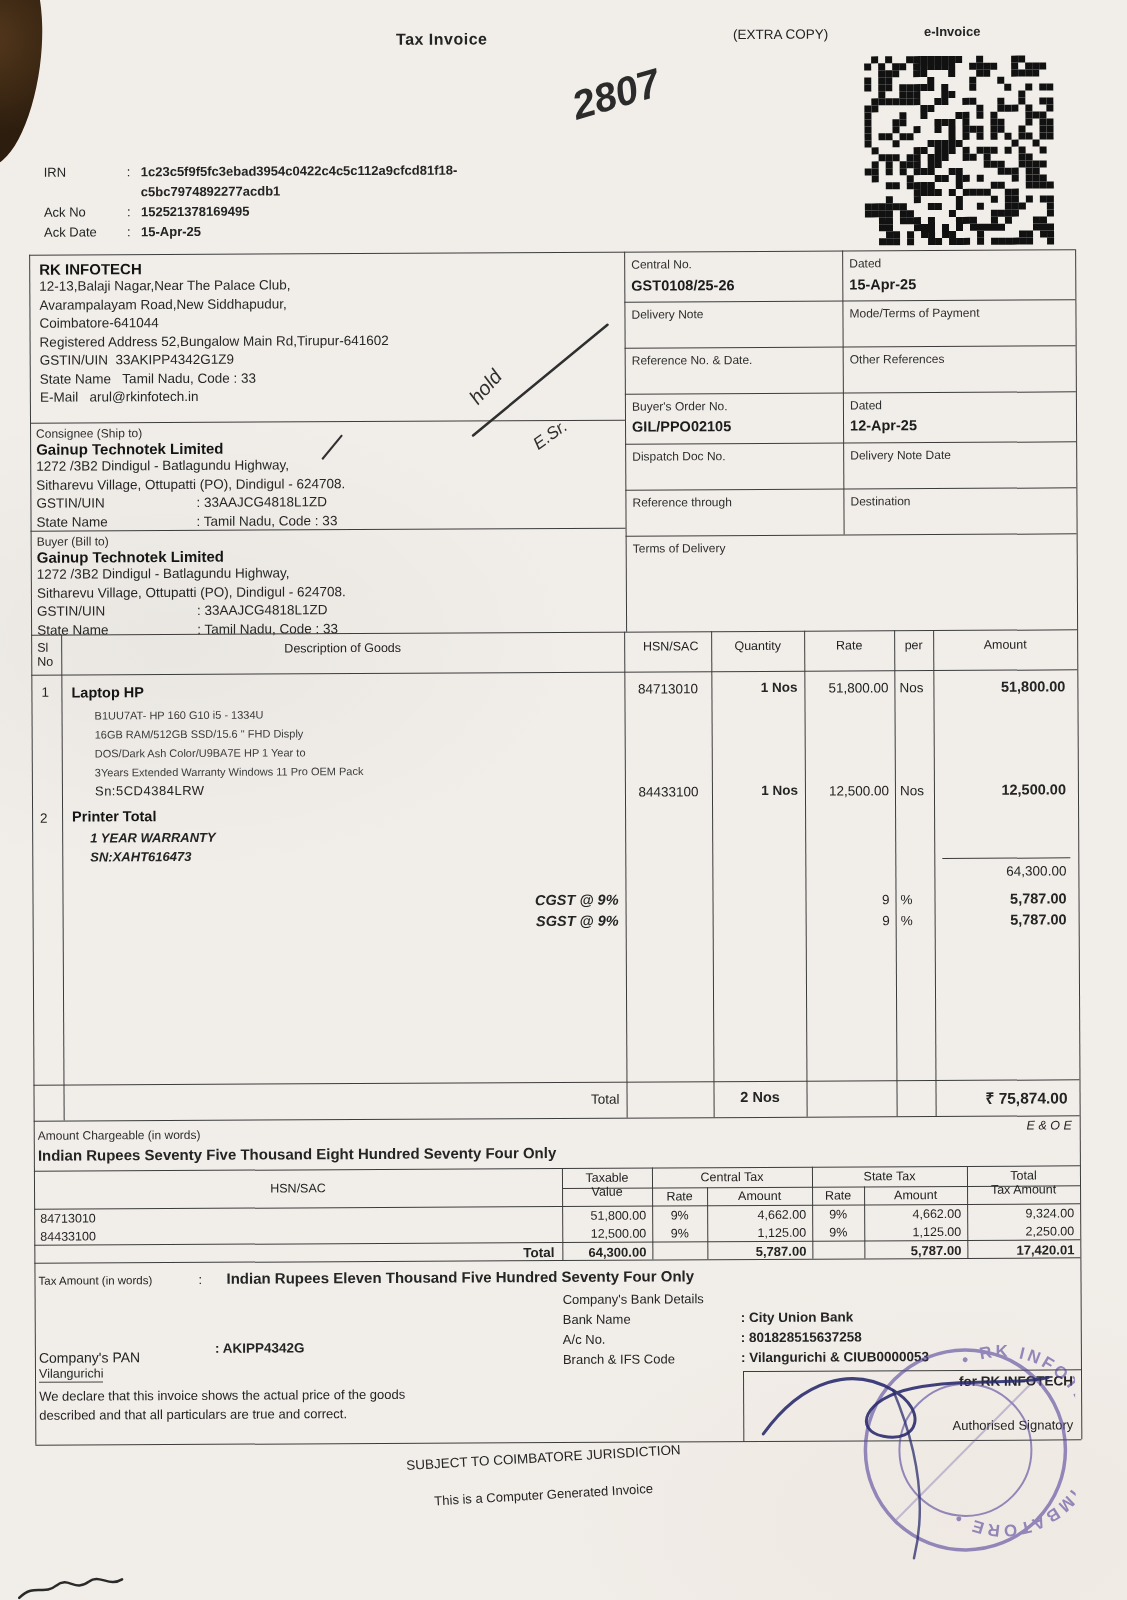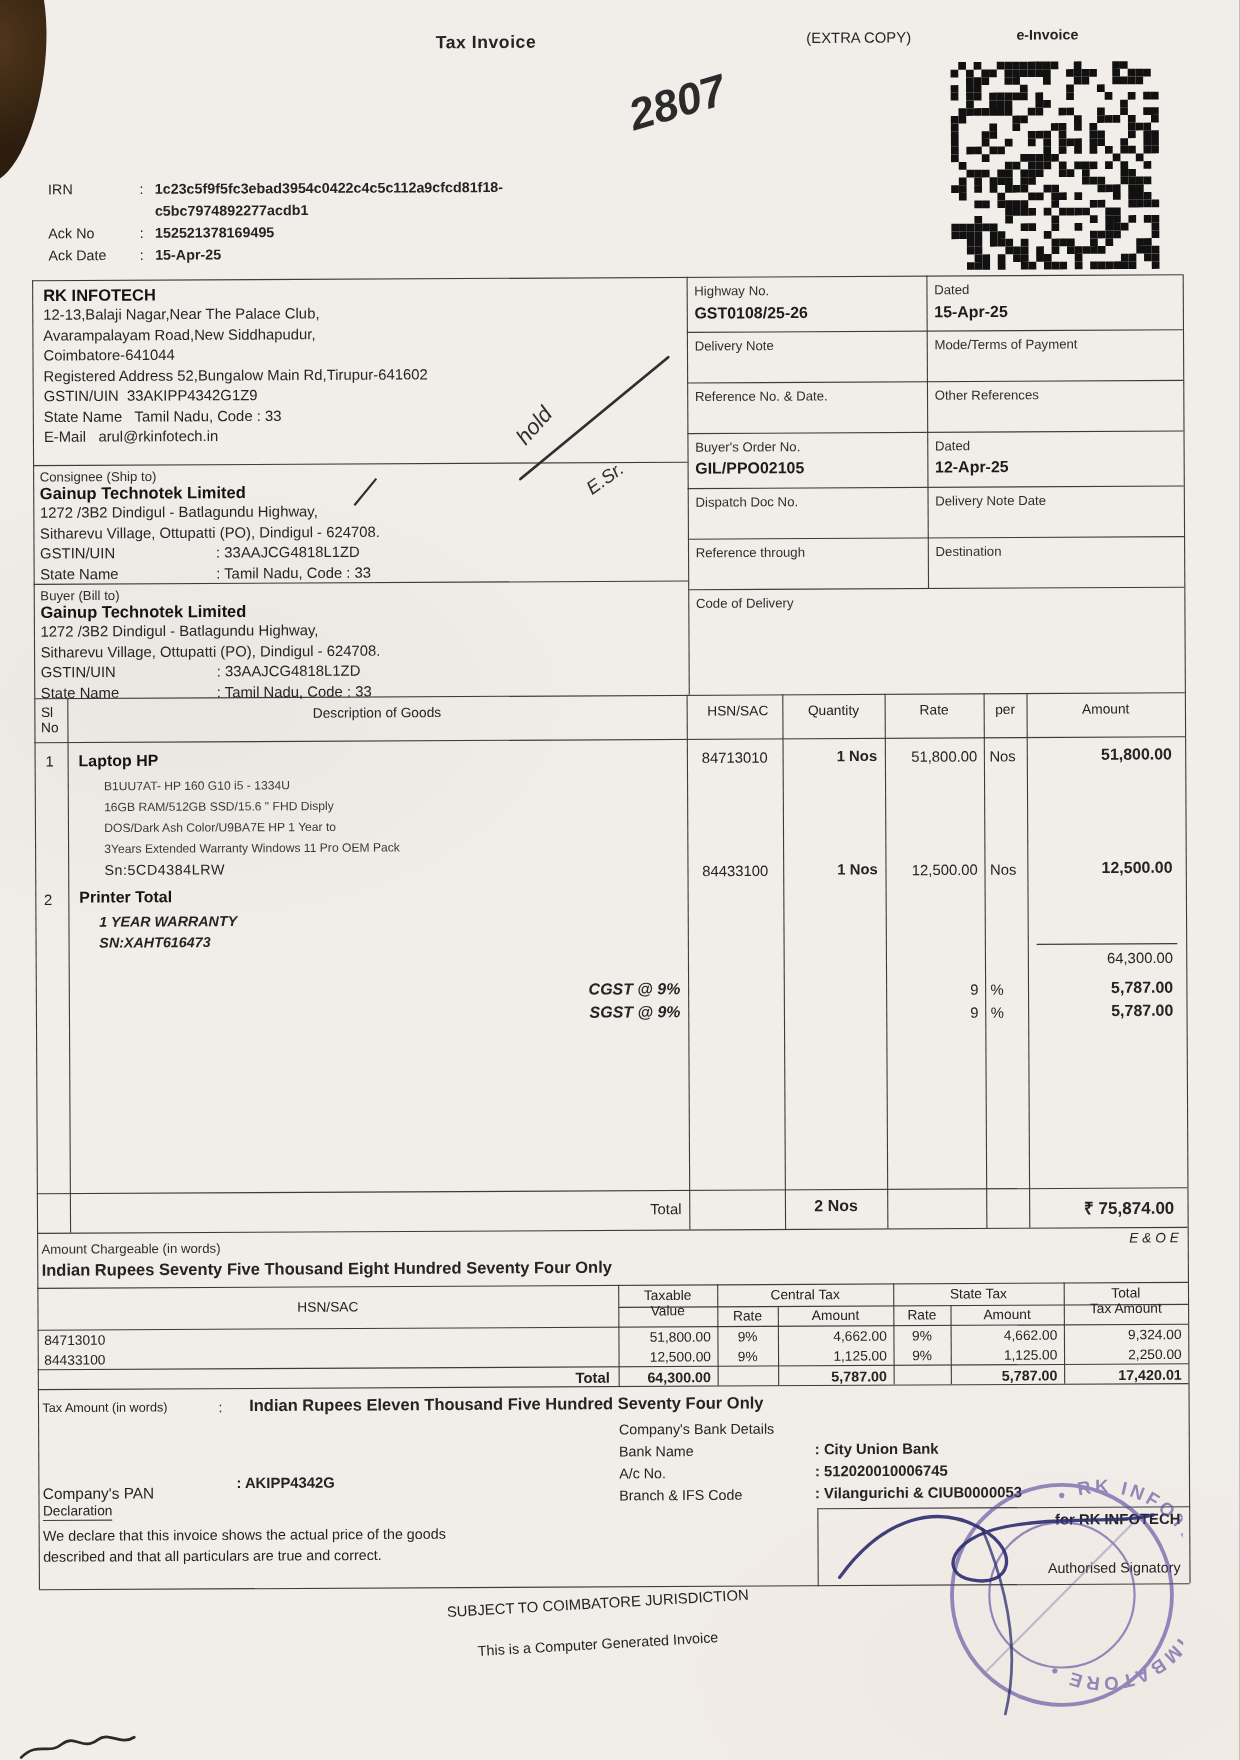--- a/index.html
+++ b/index.html
@@ -821,21 +821,21 @@
   </div>
 
   <div class="hline" style="left:627px;top:302px;width:451px;"></div>
   <div class="hline" style="left:627px;top:348px;width:451px;"></div>
   <div class="hline" style="left:627px;top:394px;width:451px;"></div>
   <div class="hline" style="left:627px;top:444px;width:451px;"></div>
   <div class="hline" style="left:627px;top:490px;width:451px;"></div>
   <div class="hline" style="left:627px;top:536px;width:451px;"></div>
   <div class="vline" style="left:845px;top:252px;height:284px;"></div>
 
-  <div class="abs lbl" style="left:634px;top:258px;">Highway No.</div>
+  <div class="abs lbl" style="left:634px;top:258px;">Central No.</div>
   <div class="abs val" style="left:634px;top:278px;">GST0108/25-26</div>
   <div class="abs lbl" style="left:852px;top:258px;">Dated</div>
   <div class="abs val" style="left:852px;top:278px;">15-Apr-25</div>
 
   <div class="abs lbl" style="left:634px;top:308px;">Delivery Note</div>
   <div class="abs lbl" style="left:852px;top:308px;">Mode/Terms of Payment</div>
 
   <div class="abs lbl" style="left:634px;top:354px;">Reference No. &amp; Date.</div>
   <div class="abs lbl" style="left:852px;top:354px;">Other References</div>
 
@@ -843,21 +843,21 @@
   <div class="abs val" style="left:634px;top:419px;">GIL/PPO02105</div>
   <div class="abs lbl" style="left:852px;top:400px;">Dated</div>
   <div class="abs val" style="left:852px;top:419px;">12-Apr-25</div>
 
   <div class="abs lbl" style="left:634px;top:450px;">Dispatch Doc No.</div>
   <div class="abs lbl" style="left:852px;top:450px;">Delivery Note Date</div>
 
   <div class="abs lbl" style="left:634px;top:496px;">Reference through</div>
   <div class="abs lbl" style="left:852px;top:496px;">Destination</div>
 
-  <div class="abs lbl" style="left:634px;top:542px;">Code of Delivery</div>
+  <div class="abs lbl" style="left:634px;top:542px;">Terms of Delivery</div>
 
   <div class="abs" style="left:38px;top:424px;width:580px;">
     <div class="lbl">Consignee (Ship to)</div>
     <div class="name">Gainup Technotek Limited</div>
     <div class="addr">1272 /3B2 Dindigul - Batlagundu Highway,</div>
     <div class="addr">Sitharevu Village, Ottupatti (PO), Dindigul - 624708.</div>
     <div class="addr" style="display:flex;">
           <span style="width:160px;">GSTIN/UIN</span>
           <span>: 33AAJCG4818L1ZD</span>
         </div>
@@ -996,27 +996,27 @@
   <div class="abs bold right" style="left:965px;top:1245px;width:107px;font-size:13px;">17,420.01</div>
 
   <div class="abs" style="left:36px;top:1272px;font-size:11.5px;">Tax Amount (in words)</div>
   <div class="abs" style="left:196px;top:1270px;font-size:13px;">:</div>
   <div class="abs bold" style="left:224px;top:1268px;font-size:15px;">Indian Rupees Eleven Thousand Five Hundred Seventy Four Only</div>
 
   <div class="abs" style="left:560px;top:1292px;font-size:13px;">Company's Bank Details</div>
   <div class="abs" style="left:560px;top:1312px;font-size:13px;">Bank Name</div>
   <div class="abs bold" style="left:738px;top:1311px;font-size:13.5px;">: City Union Bank</div>
   <div class="abs" style="left:560px;top:1332px;font-size:13px;">A/c No.</div>
-  <div class="abs bold" style="left:738px;top:1331px;font-size:13.5px;">: 512020010006745</div>
+  <div class="abs bold" style="left:738px;top:1331px;font-size:13.5px;">: 801828515637258</div>
   <div class="abs" style="left:560px;top:1352px;font-size:13px;">Branch &amp; IFS Code</div>
   <div class="abs bold" style="left:738px;top:1351px;font-size:13.5px;">: Vilangurichi &amp; CIUB0000053</div>
 
   <div class="abs" style="left:36px;top:1347px;font-size:14px;">Company's PAN</div>
   <div class="abs bold" style="left:212px;top:1339px;font-size:13.5px;">: AKIPP4342G</div>
-  <div class="abs" style="left:36px;top:1364px;font-size:12.5px;border-bottom:1px solid #444;padding-bottom:1px;">Declaration</div>
+  <div class="abs" style="left:36px;top:1364px;font-size:12.5px;border-bottom:1px solid #444;padding-bottom:1px;">Vilangurichi</div>
   <div class="abs" style="left:36px;top:1384px;font-size:13px;line-height:19px;">
     <span>We declare that this invoice shows the actual price of the goods</span><br>
     <span>described and that all particulars are true and correct.</span>
   </div>
 
   <div class="abs" style="left:740px;top:1372px;width:338px;height:70px;border-top:1.5px solid #3c3c3c;border-left:1.5px solid #3c3c3c;"></div>
   <div class="abs bold right" style="left:890px;top:1376px;width:180px;font-size:13.5px;">for RK INFOTECH</div>
   <div class="abs right" style="left:890px;top:1420px;width:180px;font-size:13px;">Authorised Signatory</div>
 
   <div class="abs center" style="left:330px;top:1450px;width:420px;font-size:13.5px;transform:rotate(-3deg);">SUBJECT TO COIMBATORE JURISDICTION</div>

